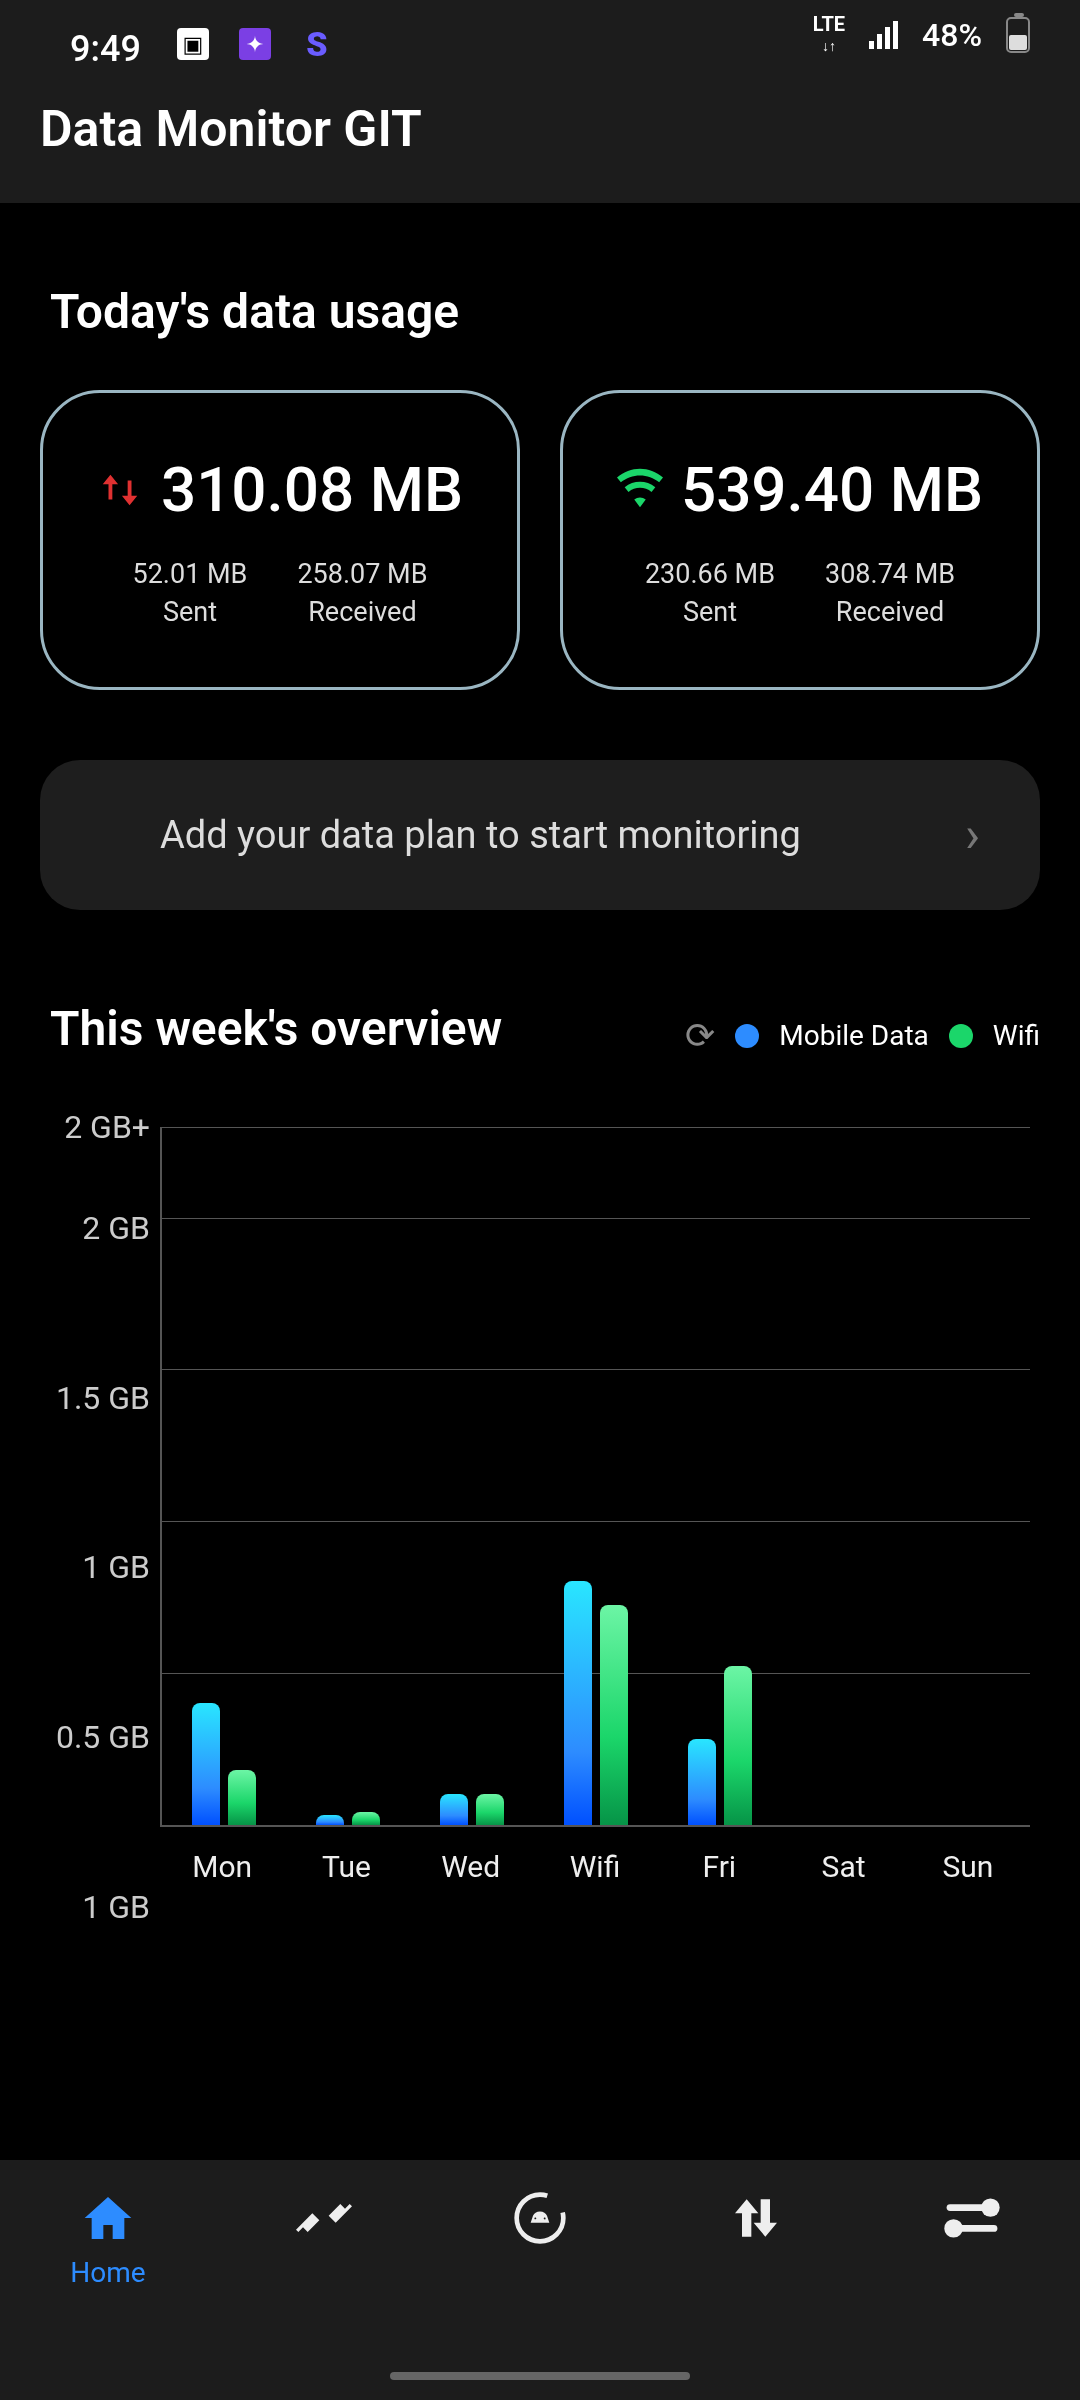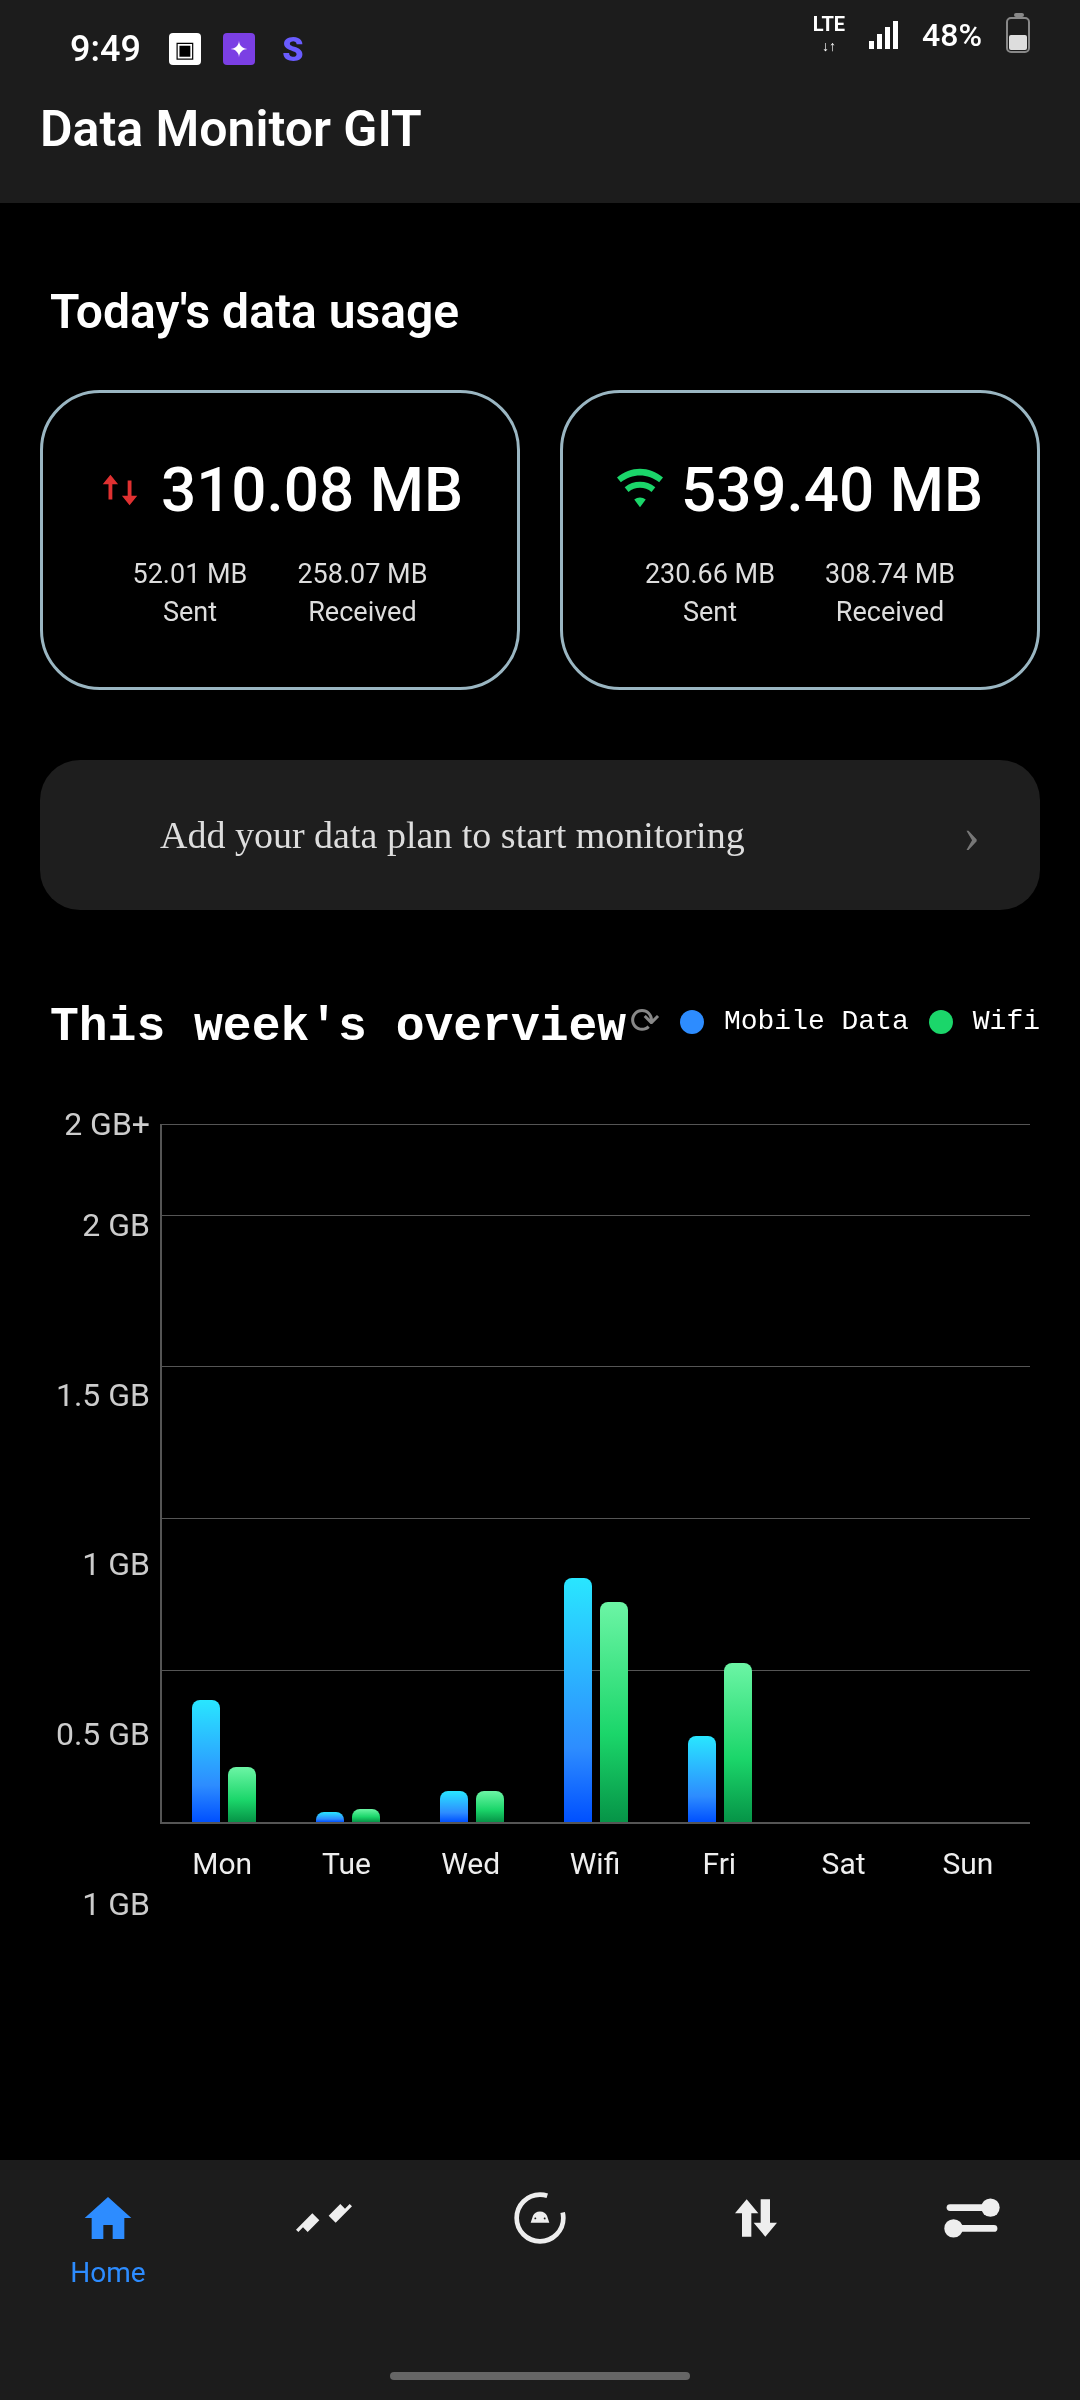--- a/index.html
+++ b/index.html
@@ -15,21 +15,21 @@
   
   .status-bar {
     height: 70px;
     display: flex;
     justify-content: space-between;
     align-items: center;
     padding: 0 50px 0 70px;
     background: #1c1c1c;
     font-size: 34px;
   }
-  .status-left { display: flex; align-items: center; gap: 22px; font-weight: 500; margin-top: 28px; }
+  .status-left { display: flex; align-items: flex-start; gap: 30px; font-weight: 500; margin-top: 28px; }
   .status-left .clock { font-size: 36px; margin-right: 6px; }
   .status-right { display: flex; align-items: center; gap: 24px; font-size: 32px; font-weight: 500;}
   .s-icon { width: 32px; height: 32px; border-radius: 4px; display:flex; align-items:center; justify-content:center; }
   .lte { font-size: 20px; line-height: 20px; text-align:center;}
   .signal-bars { display:flex; align-items:flex-end; gap:3px; height:28px;}
   .signal-bars span{ width:5px; background:#fff;}
   .signal-bars span:nth-child(1){height:30%;} .signal-bars span:nth-child(2){height:55%;}
   .signal-bars span:nth-child(3){height:80%;} .signal-bars span:nth-child(4){height:100%;}
   .battery { width:24px; height:36px; border:2px solid #888; border-radius:5px; position:relative;}
   .battery::before{content:"";position:absolute;top:-6px;left:6px;width:10px;height:4px;background:#888;border-radius:2px;}
@@ -70,33 +70,31 @@
   
   .plan-banner{
     margin-top: 70px;
     background:#1e1e1e;
     border-radius: 40px;
     height: 150px;
     display:flex;
     align-items:center;
     justify-content:space-between;
     padding: 0 60px 0 120px;
-    font-family: Liberation Serif, serif;
   }
   .plan-banner .txt{ font-size: 38px; color:#ddd;}
   .chev { font-size: 50px; color:#777; }
 
   
   .week-header{
     display:flex;
-    align-items:flex-start;
+    align-items:flex-end;
     justify-content:space-between;
     margin-top: 90px;
     padding-left:10px;
-    font-family:Liberation Mono, monospace;
   }
   .week-title{ font-size:48px; font-weight:600;}
   .week-legend{ display:flex; align-items:center; gap:20px; font-size:28px;}
   .refresh{ color:#888; font-size:36px;}
   .dot{ width:24px;height:24px;border-radius:50%; display:inline-block;}
   .dot.blue{ background:#2d8cff;}
   .dot.green{ background:#1bd66a;}
 
   
   .chart-area{

